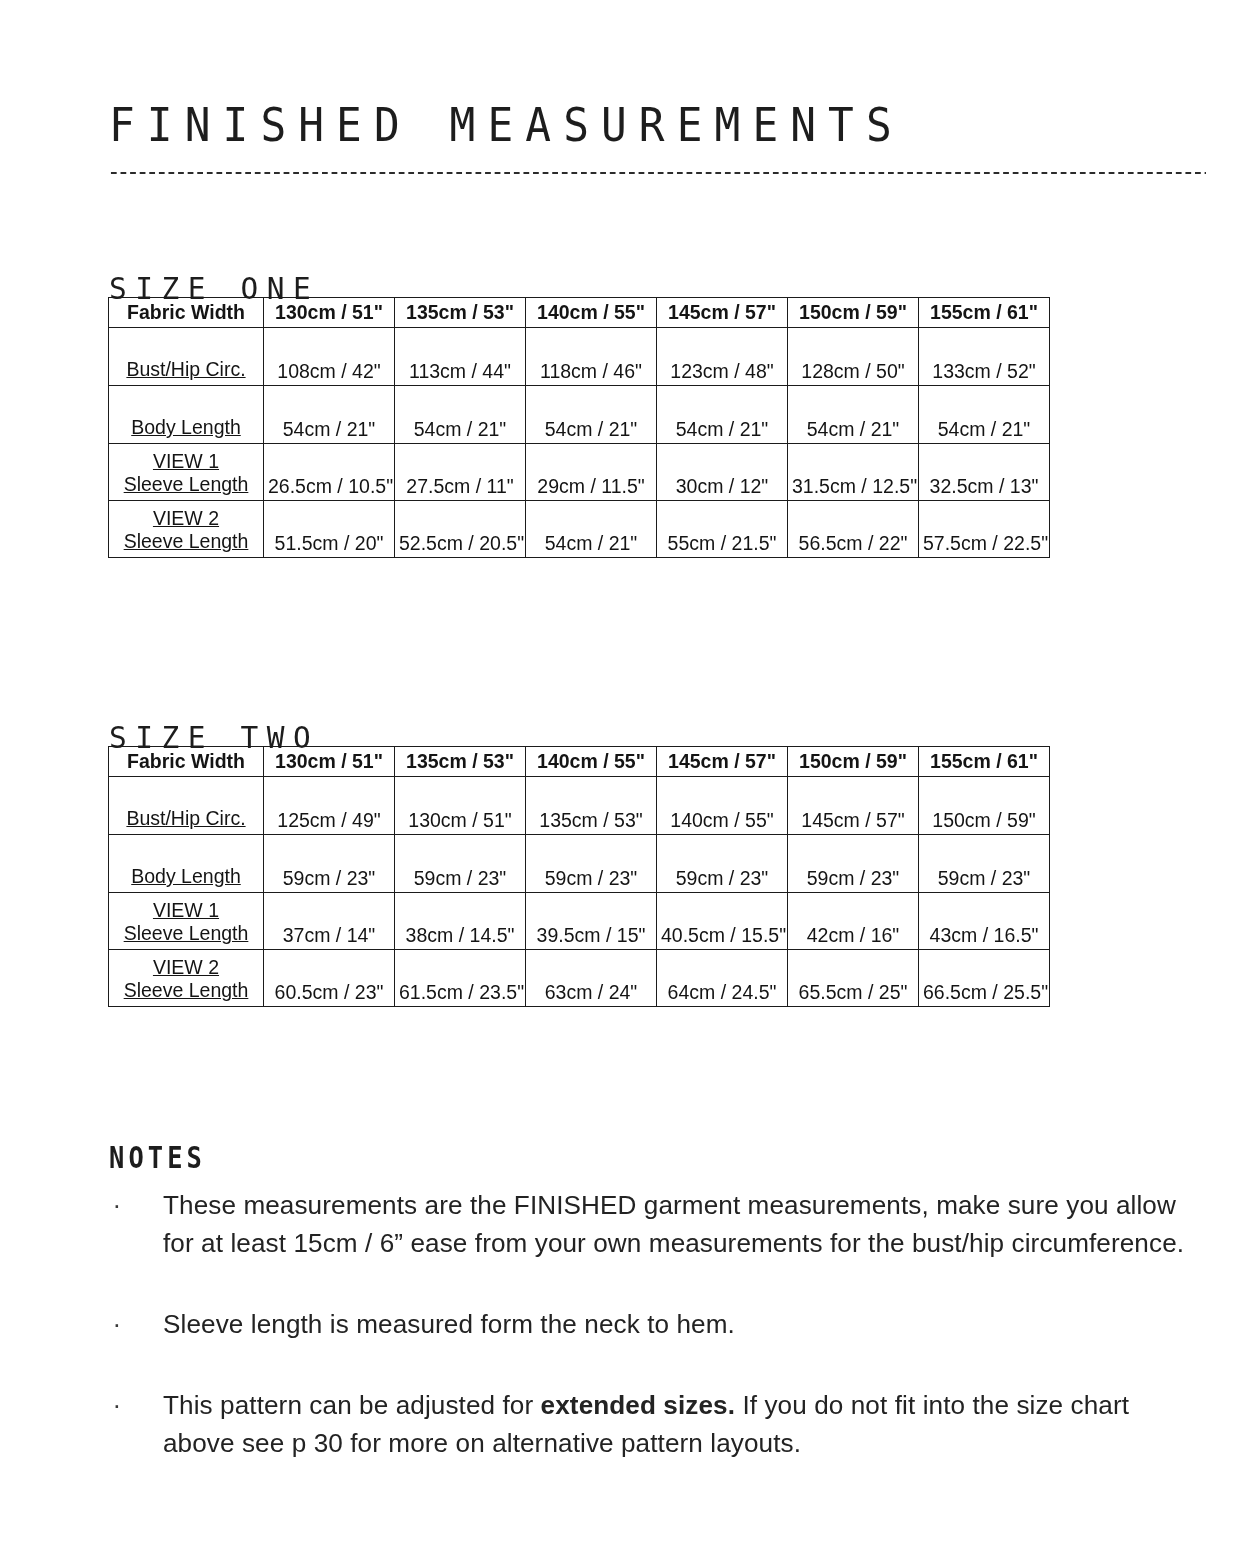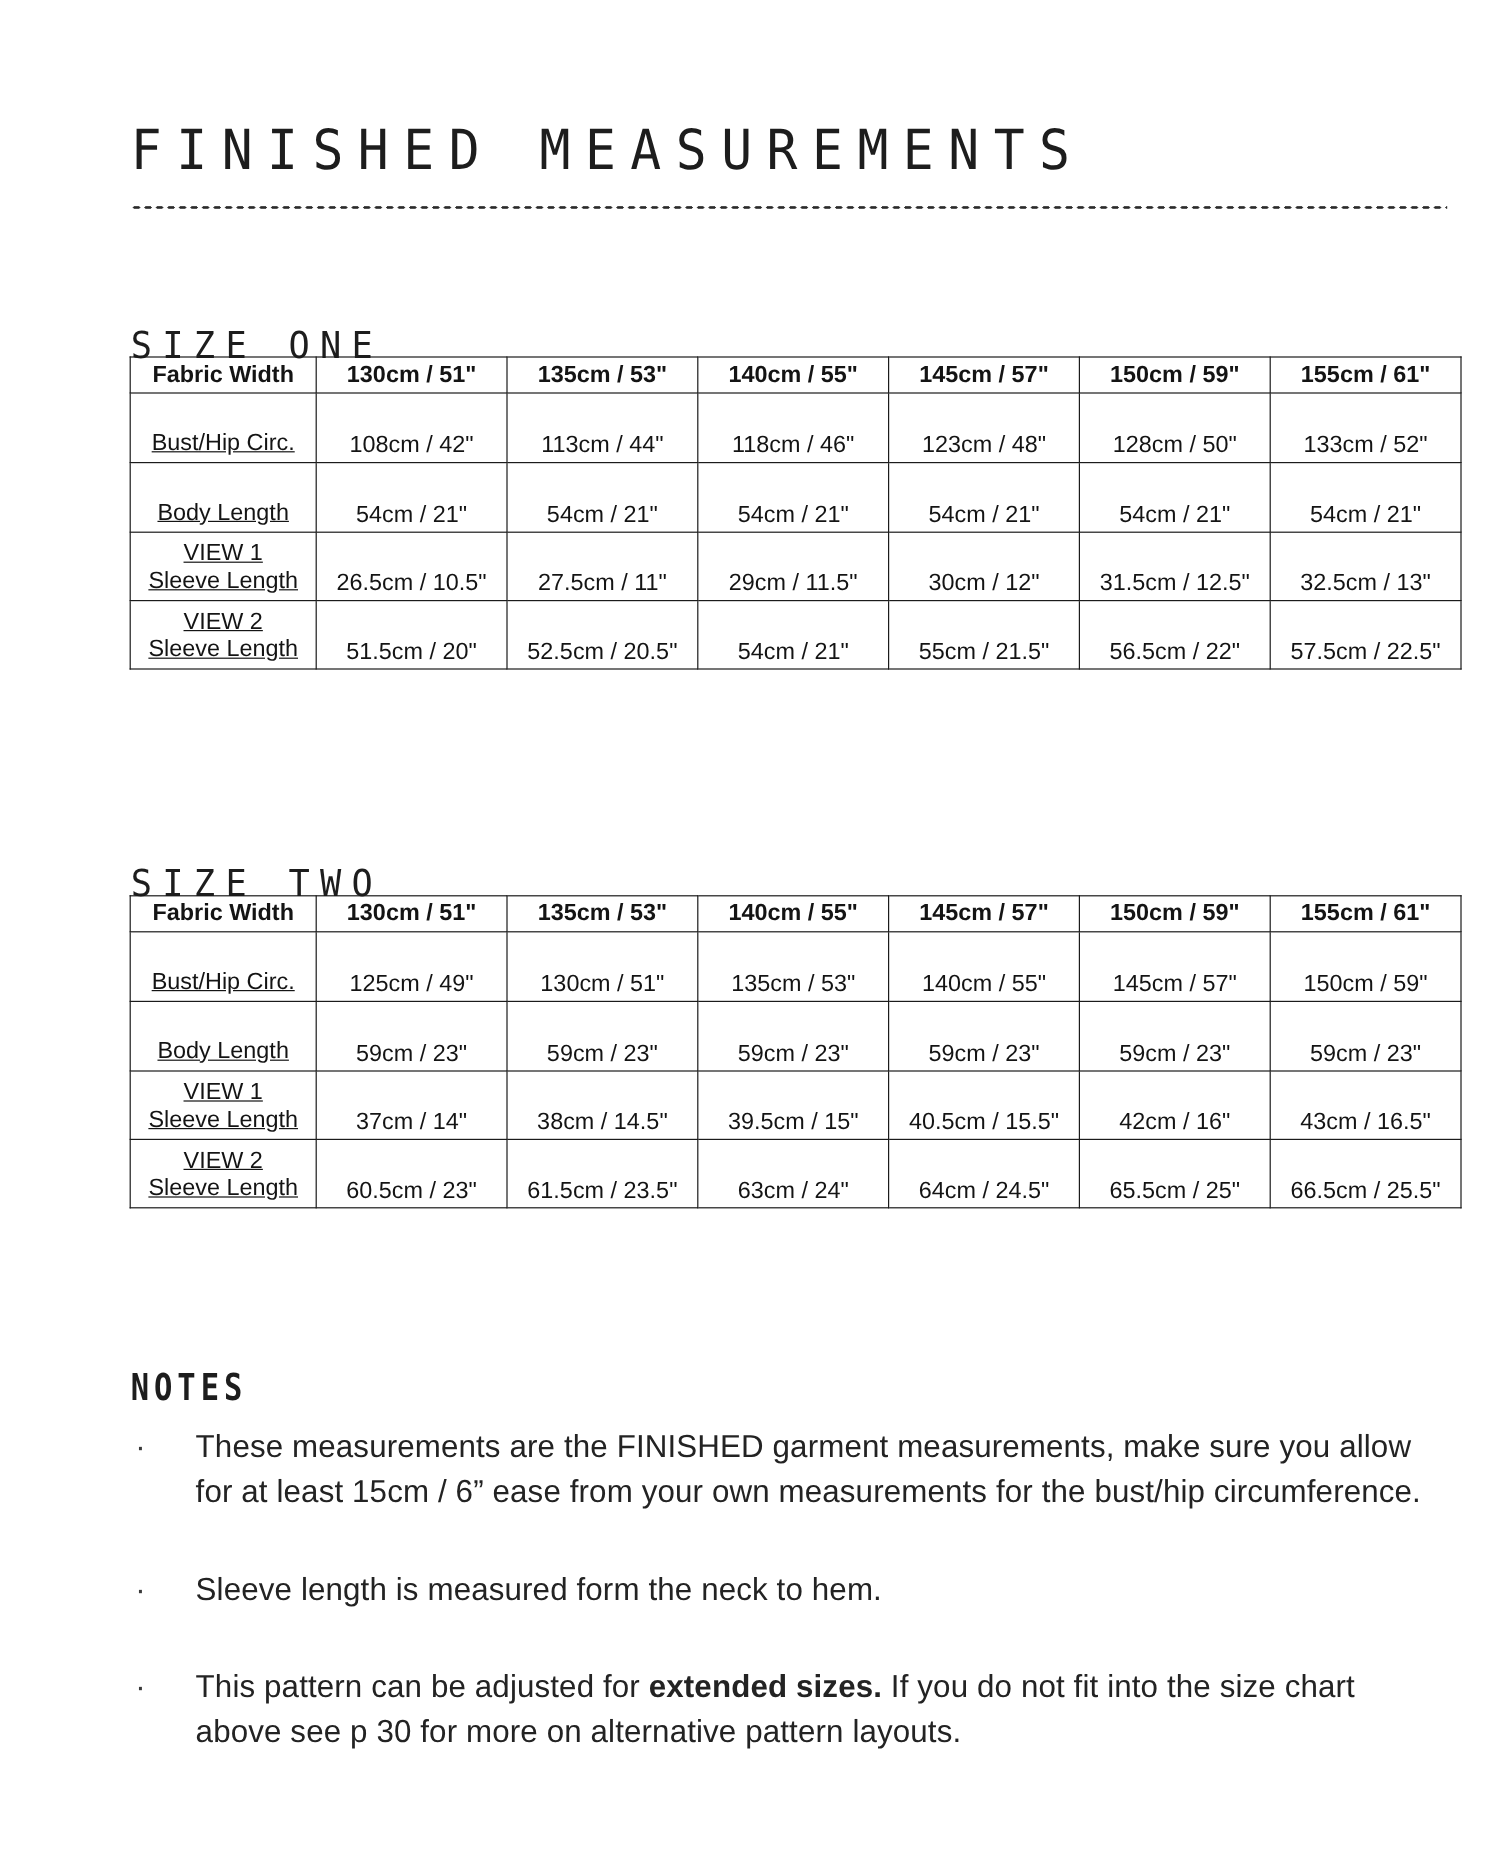--- a/index.html
+++ b/index.html
@@ -80,21 +80,21 @@
     color: #1d1d1d;
     transform: scaleX(0.82);
     transform-origin: left top;
     white-space: nowrap;
   }
 
   
   .meas-table {
     position: absolute;
     left: 75px;
-    width: 1110px;
+    width: 942px;
     border-collapse: collapse;
     table-layout: fixed;
   }
   #table-size-one { top: 297px; }
   #table-size-two { top: 746px; }
 
   .meas-table td, .meas-table th {
     border: 1.6px solid #1b1b1b;
     padding: 0 4px 3px 4px;
     text-align: center;

